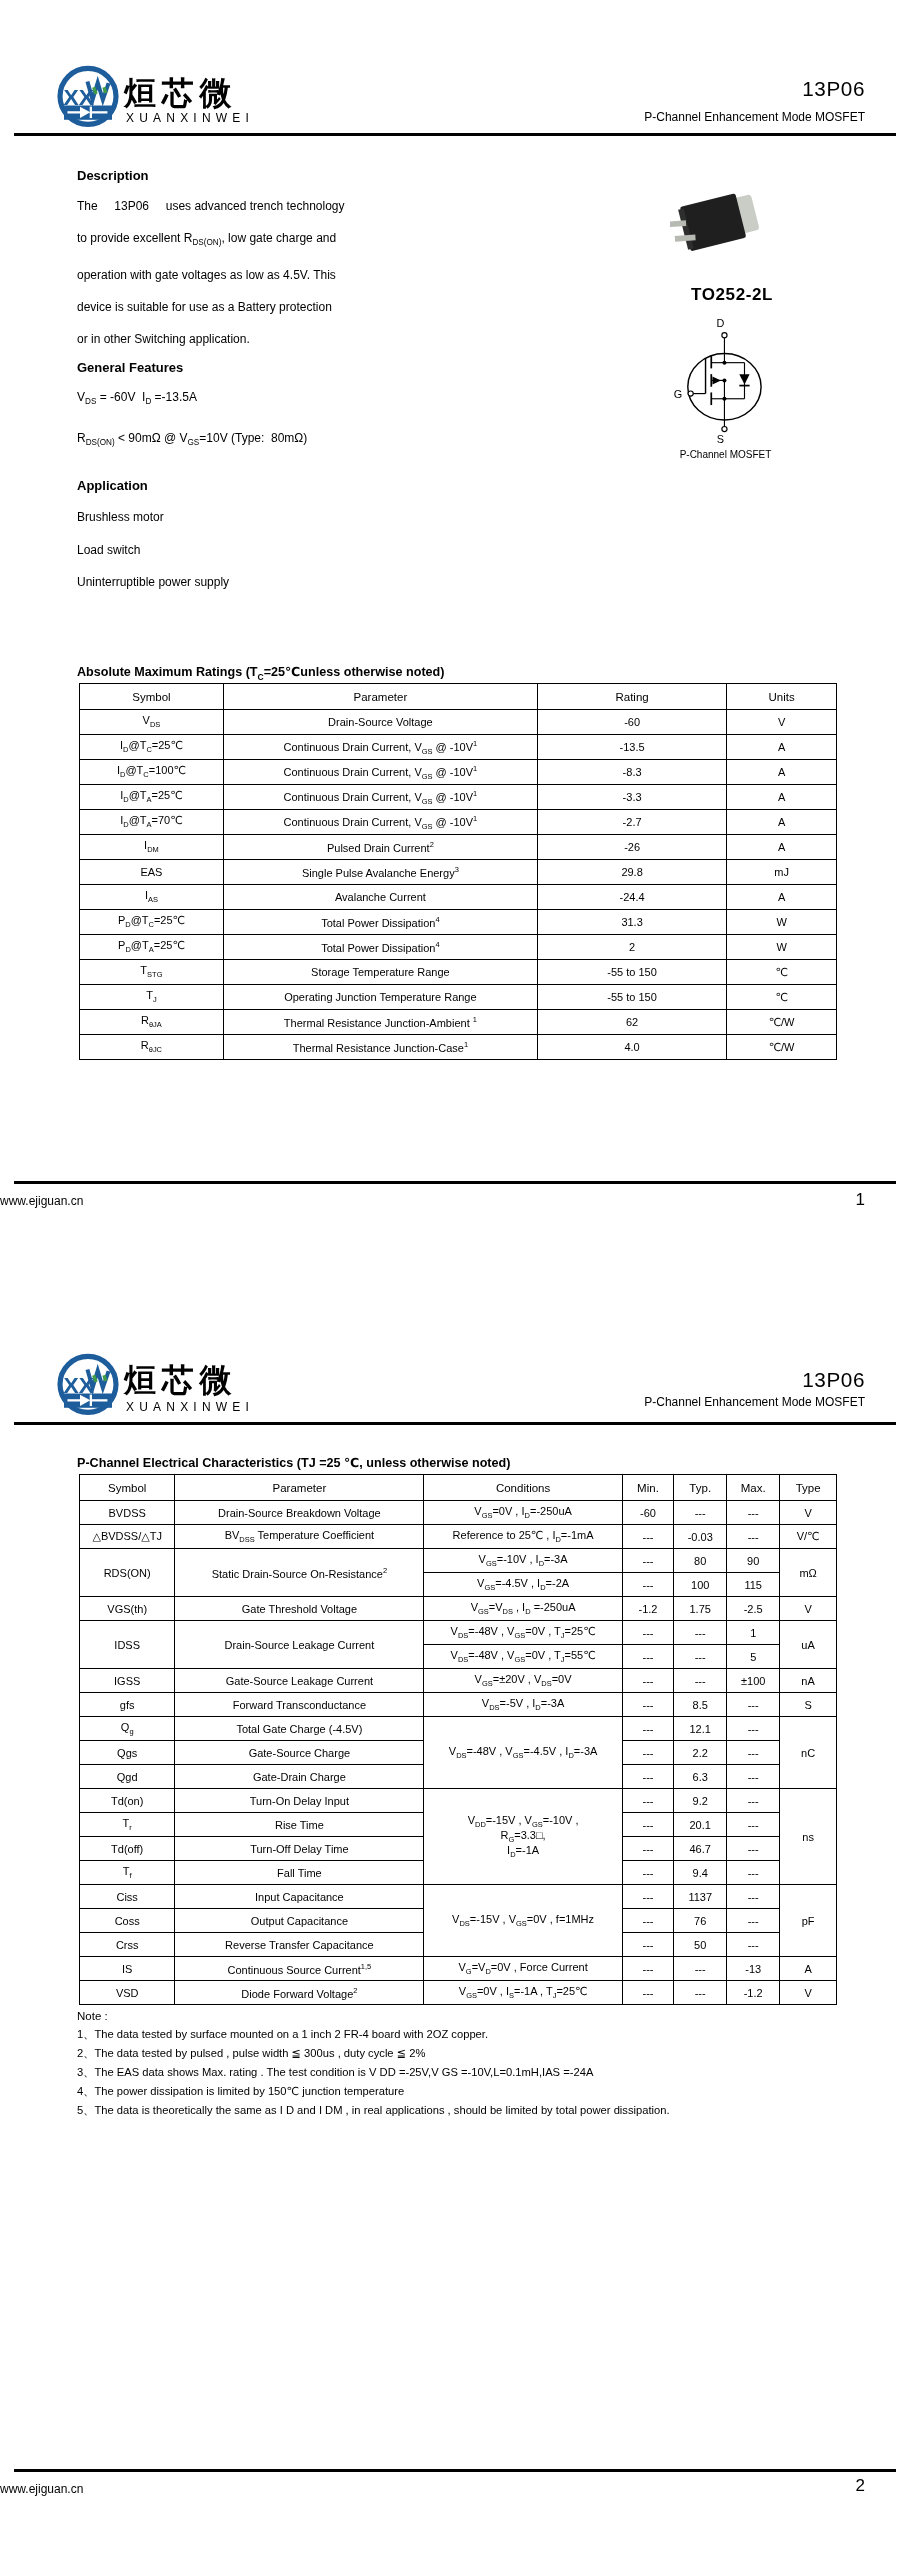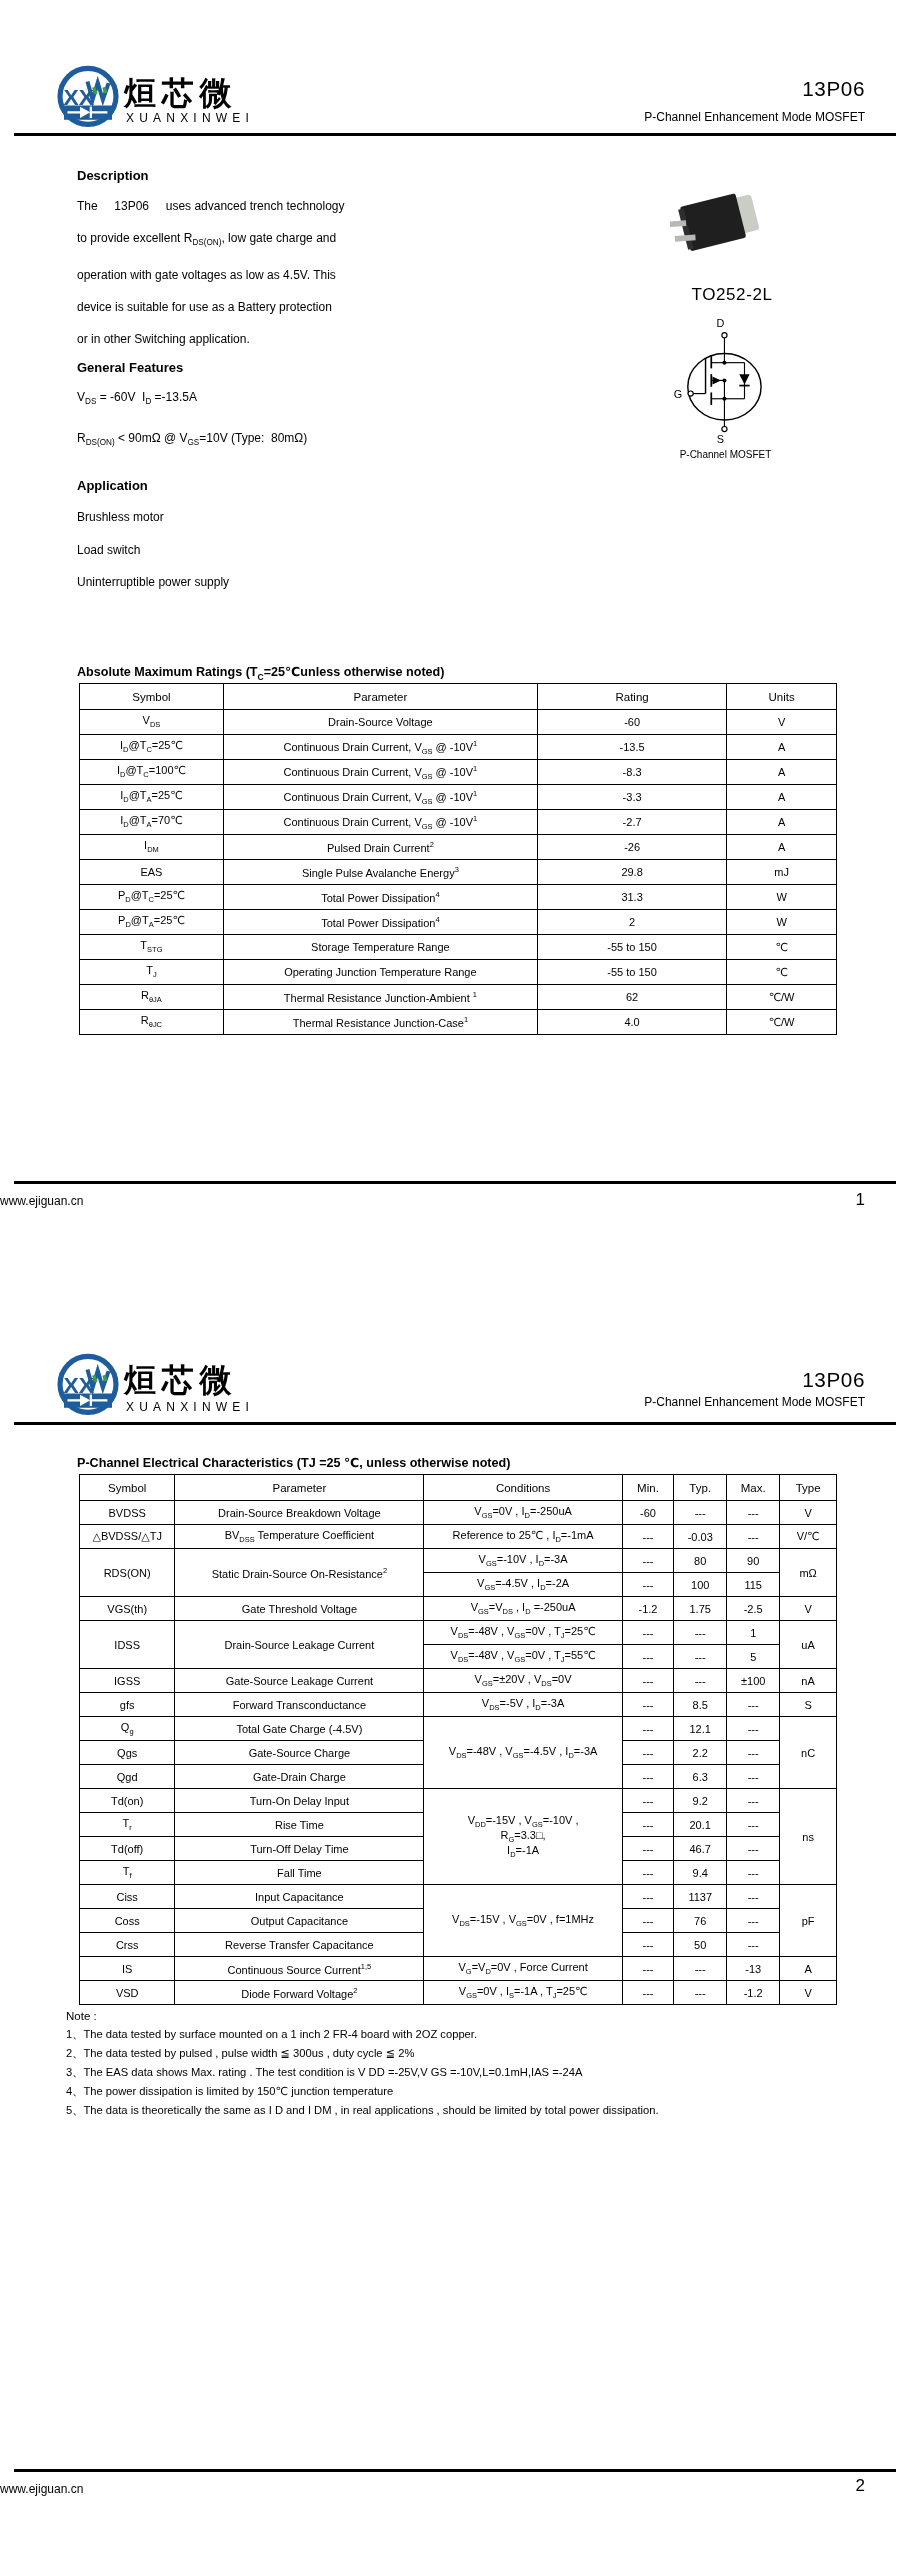--- a/index.html
+++ b/index.html
@@ -22,21 +22,21 @@
         padding:0.6px 2.9px;vertical-align:middle}
   th{font-size:11.5px;font-weight:normal}
   td{font-size:11px}
   #abs-max th{height:26px}  #abs-max td{height:25px}
   #elec th{height:26px}     #elec td{height:24px}
   sub{font-size:68%} sup{font-size:68%}
   .notes{font-size:11.2px;line-height:19px}
   .note-label{font-size:11.5px;line-height:17px}
   .footer-url{font-size:12px;text-align:left;left:0;width:911px}
   .page-num{font-size:17px;right:46px}
-  .pkg-label{font-weight:normal;font-size:17px;text-align:center;letter-spacing:0.6px}
+  .pkg-label{font-weight:bold;font-size:17px;text-align:center;letter-spacing:0.6px}
   .mos-caption{font-size:10px;text-align:center}
 </style>
 </head>
 <body>
 
 <section>
 
   <svg class="abs" style="left:56px;top:64px" width="64" height="67" viewBox="0 0 112 116">
     <circle cx="56" cy="56" r="49" fill="none" stroke-width="9" stroke="#1d5d9c"></circle>
     <text x="13" y="72" font-size="40" font-weight="bold" font-family="Liberation Sans,DejaVu Sans,sans-serif" fill="#1d5d9c">XX</text>
@@ -165,20 +165,26 @@
           <td>-26</td>
           <td>A</td>
         </tr>
         <tr>
           <td>EAS</td>
           <td>Single Pulse Avalanche Energy<sup>3</sup></td>
           <td>29.8</td>
           <td>mJ</td>
         </tr>
         <tr>
+          <td>I<sub>AS</sub></td>
+          <td>Avalanche Current</td>
+          <td>-24.4</td>
+          <td>A</td>
+        </tr>
+        <tr>
           <td>P<sub>D</sub>@T<sub>C</sub>=25℃</td>
           <td>Total Power Dissipation<sup>4</sup></td>
           <td>31.3</td>
           <td>W</td>
         </tr>
         <tr>
           <td>P<sub>D</sub>@T<sub>A</sub>=25℃</td>
           <td>Total Power Dissipation<sup>4</sup></td>
           <td>2</td>
           <td>W</td>
@@ -421,21 +427,21 @@
           <td>Diode Forward Voltage<sup>2</sup></td>
           <td>V<sub>GS</sub>=0V , I<sub>S</sub>=-1A , T<sub>J</sub>=25℃</td>
           <td>---</td>
           <td>---</td>
           <td>-1.2</td>
           <td>V</td>
         </tr>
       </tbody>
     </table>
 
-  <div class="abs" style="left:66px;top:2008px">
+  <div class="abs" style="left:77px;top:2008px">
     <div class="note-label">Note :</div>
     <div class="notes">1、The data tested by surface mounted on a 1 inch 2  FR-4 board with 2OZ copper.</div>
     <div class="notes">2、The data tested by pulsed , pulse width ≦ 300us , duty cycle ≦ 2%</div>
     <div class="notes">3、The EAS data shows Max. rating . The test condition is V DD =-25V,V GS =-10V,L=0.1mH,IAS =-24A</div>
     <div class="notes">4、The power dissipation is limited by 150℃ junction temperature</div>
     <div class="notes">5、The data is theoretically the same as I D and I DM , in real applications , should be limited by total power dissipation.</div>
   </div>
 
   <div class="rule" style="top:2469px"></div>
   <div class="abs footer-url" style="top:2482px">www.ejiguan.cn</div>

